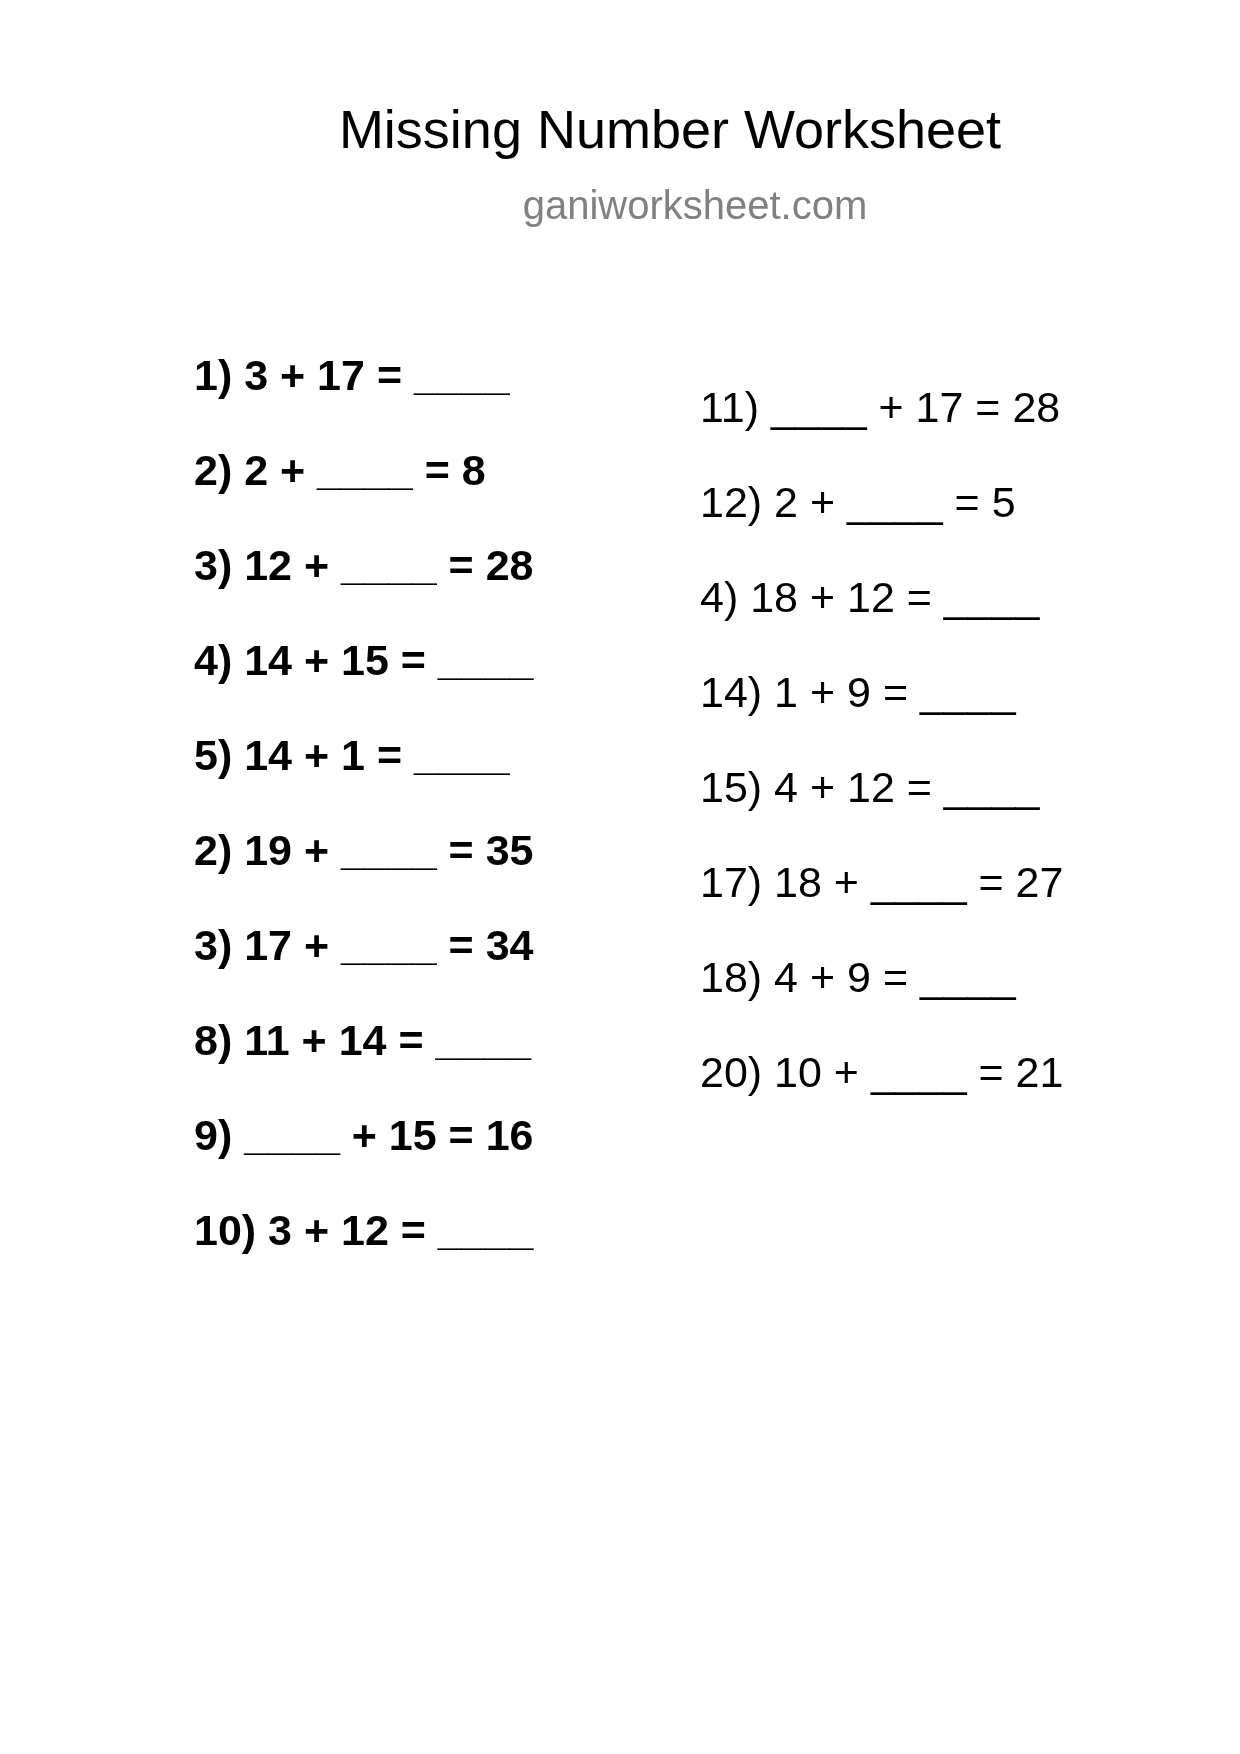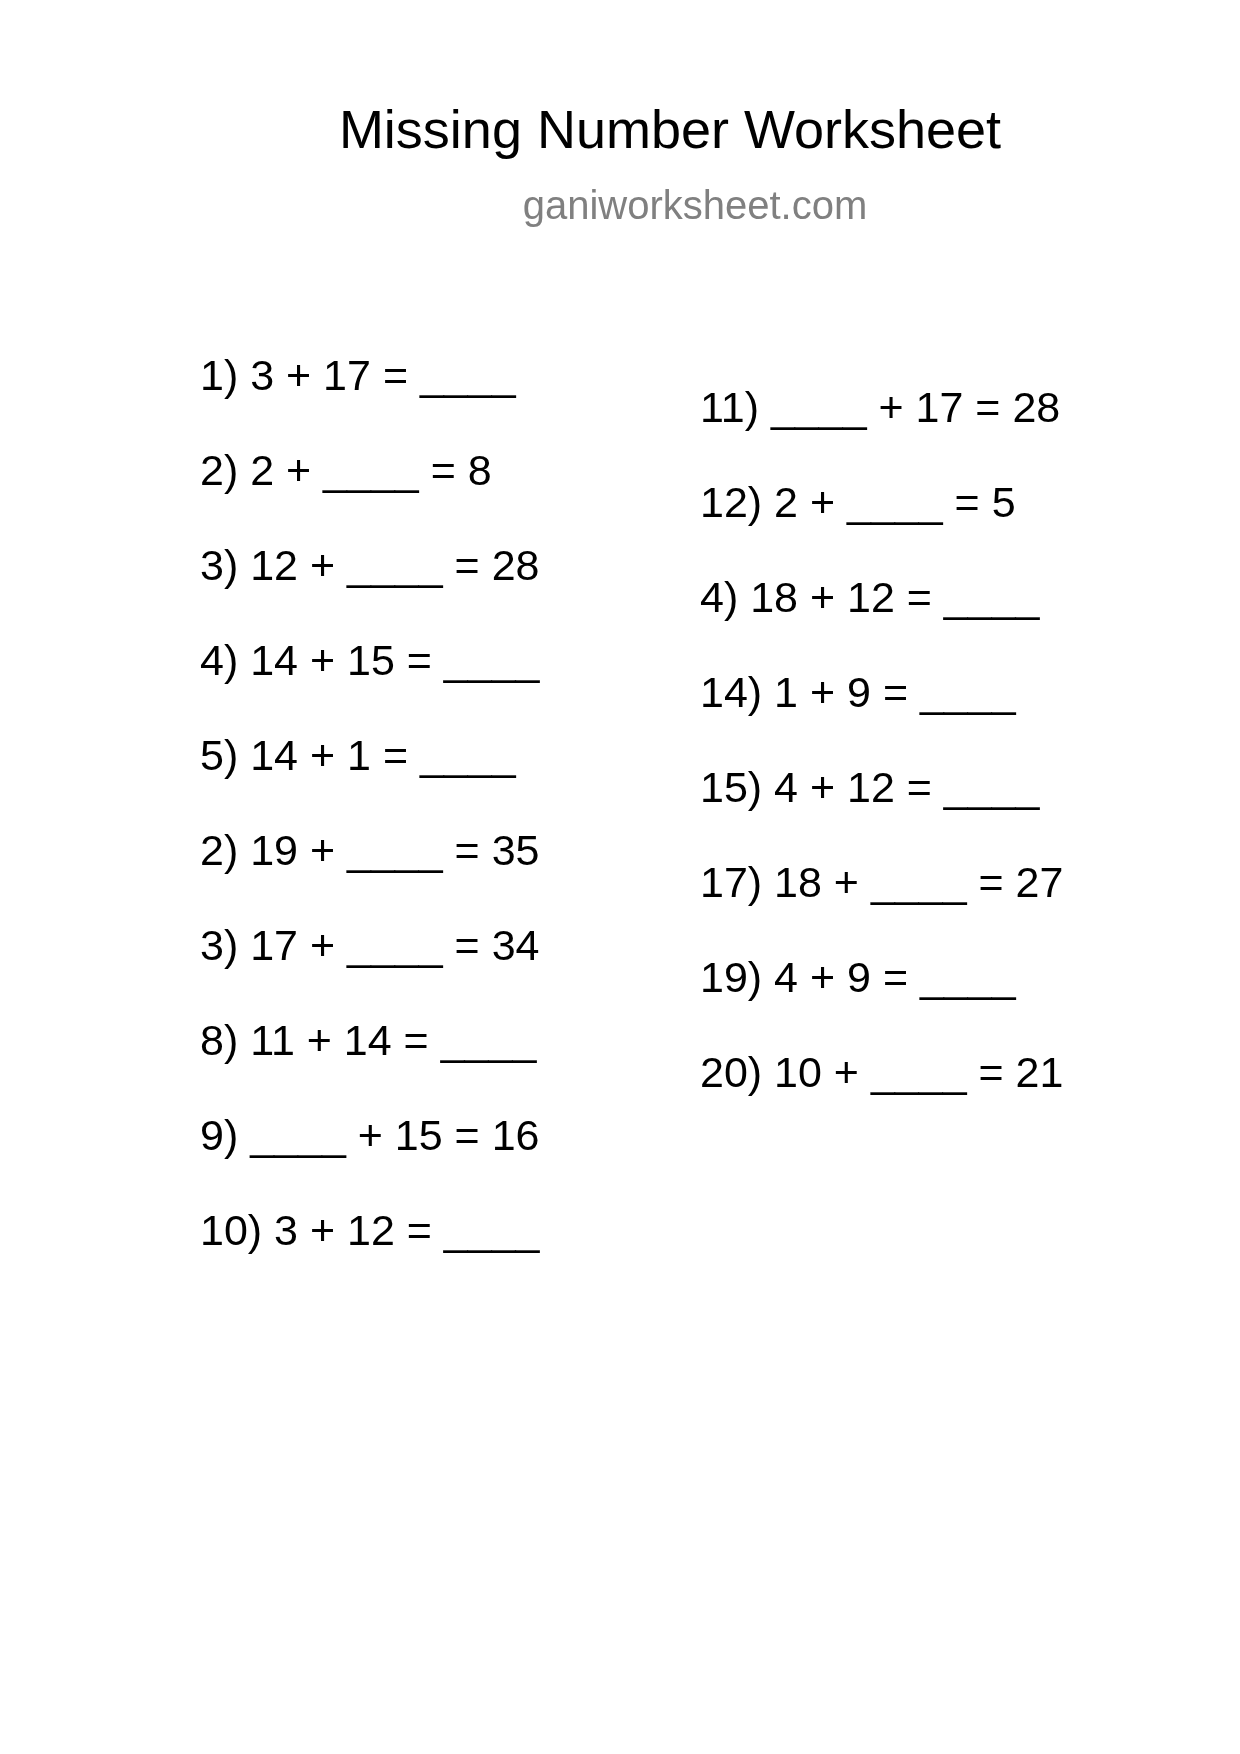--- a/index.html
+++ b/index.html
@@ -33,21 +33,21 @@
       text-align: center;
       font-size: 40px;
       line-height: 46px;
       color: #808080;
       white-space: nowrap;
     }
     .column {
       position: absolute;
       top: 348px;
     }
-    .col-left { left: 200px; }
+    .col-left { left: 194px; font-weight: bold; }
     .col-right { left: 700px; margin-top: 32px; }
     .problem {
       height: 95px;
       font-size: 43px;
       line-height: 54px;
       white-space: pre;
     }
   </style>
 </head>
 <body>
@@ -68,15 +68,15 @@
   <div class="problem">10) 3 + 12 = ____</div>
 </div>
 
 <div class="column col-right">
   <div class="problem">11) ____ + 17 = 28</div>
   <div class="problem">12) 2 + ____ = 5</div>
   <div class="problem">4) 18 + 12 = ____</div>
   <div class="problem">14) 1 + 9 = ____</div>
   <div class="problem">15) 4 + 12 = ____</div>
   <div class="problem">17) 18 + ____ = 27</div>
-  <div class="problem">19) 4 + 9 = ____</div>
+  <div class="problem">18) 4 + 9 = ____</div>
   <div class="problem">20) 10 + ____ = 21</div>
 </div>
 
 </body></html>

